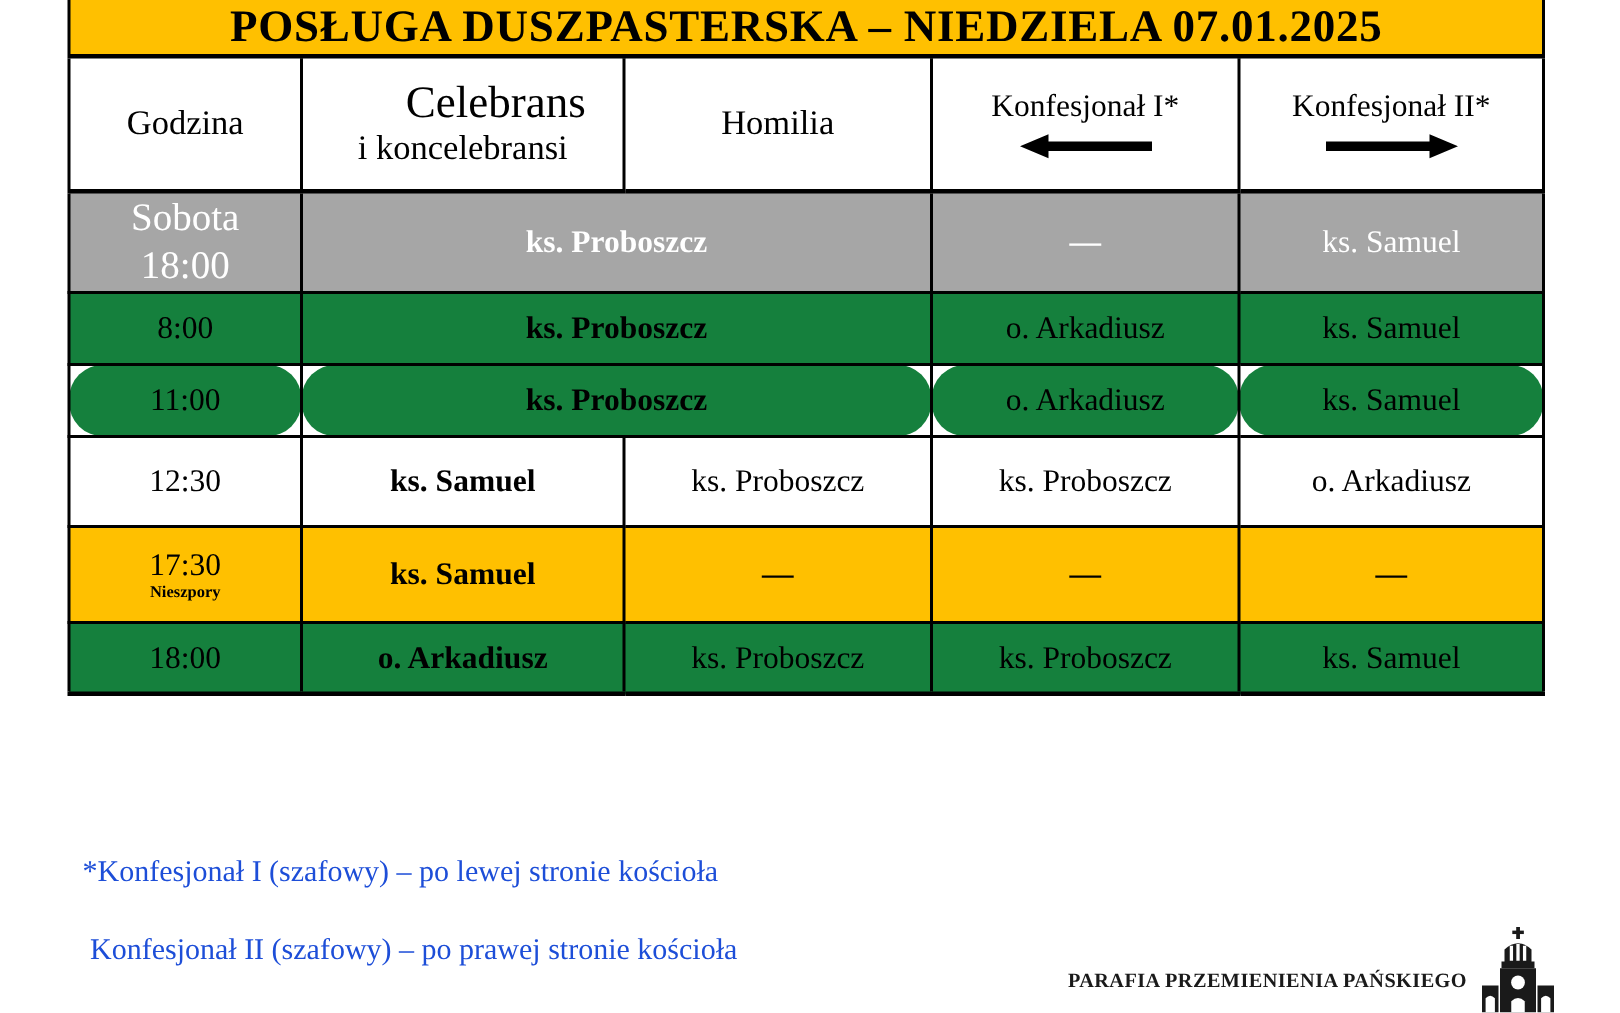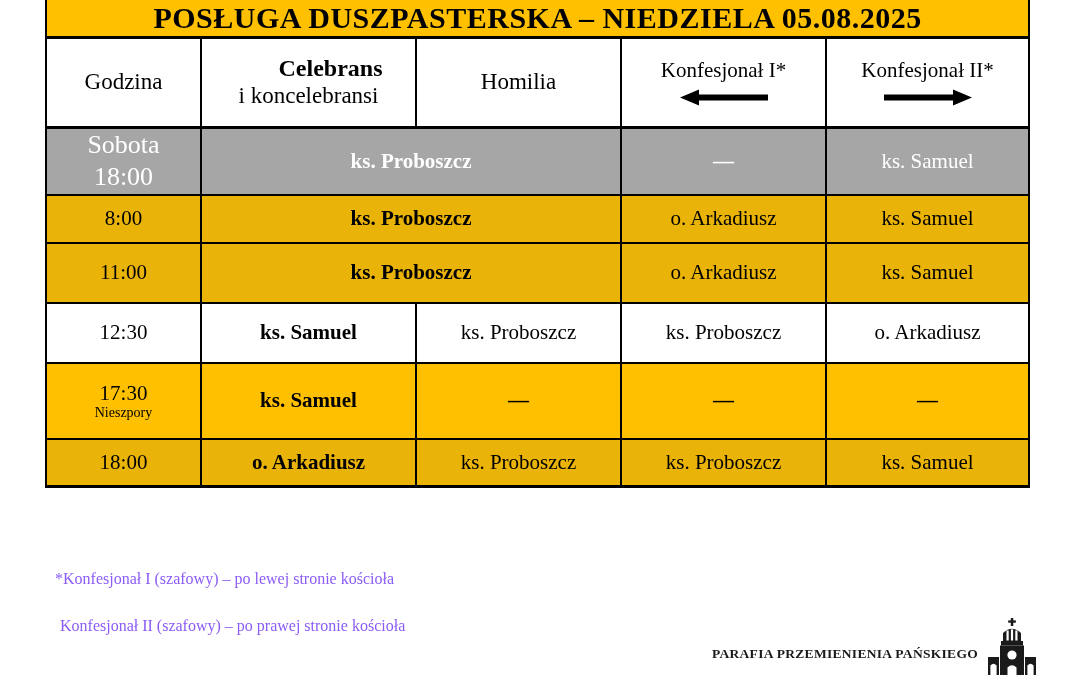--- a/index.html
+++ b/index.html
@@ -37,46 +37,46 @@
     border-top: none;
     border-bottom: 3px solid #000;
     height: 37px;
   }
   tr.r-head td {
     background: #ffffff;
     border-bottom: 3px solid #000;
     height: 90px;
     font-size: 23px;
   }
-  .head-celebrans-b { font-weight: bold; font-size: 24px; display: block; padding-left: 44px; }
+  .head-celebrans-b { font-weight: normal; font-size: 30px; display: block; padding-left: 44px; }
   .head-celebrans-s { font-size: 23px; display: block; text-align: center; }
   .head-konf { font-size: 21px; display: block; margin-bottom: 6px; }
   .arrow-wrap { display: block; }
   tr.r0 td { height: 65px; }
   tr.r1 td { height: 50px; }
   tr.r2 td { height: 48px; }
   tr.r3 td { height: 49px; }
-  tr.r4 td { height: 60px; }
+  tr.r4 td { height: 48px; border-radius: 23px; }
   tr.r5 td { height: 60px; margin-left: 24px; }
-  tr.r6 td { height: 76px; }
+  tr.r6 td { height: 64px; }
   tr.r7 td { height: 48px; border-bottom: 3px solid #000; }
   tr.dark td  { background: #A6A6A6; color: #ffffff; }
-  tr.light td { background: #eab308; }
+  tr.light td { background: #15803d; }
   tr.goldrow td { background: #FFC000; }
   td.time { font-size: 25px; }
   td.time .two-line { display: block; font-size: 26px; line-height: 1.25; }
-  td.time .sub { display: block; font-size: 14px; line-height: 1.0; margin-top: 1px; }
+  td.time .sub { display: block; font-size: 11px; line-height: 1.0; margin-top: 1px; font-weight: bold; }
   .b { font-weight: bold; }
   td.merged { font-weight: bold; font-size: 22px; }
   .footnotes {
     position: absolute;
     left: 55px;
     top: 570px;
-    font-size: 16px;
-    color: #8b5cf6;
+    font-size: 20px;
+    color: #1d4ed8;
   }
   .footnotes .fn1 { display: block; }
   .footnotes .fn2 { display: block; margin-top: 29px; padding-left: 5px; }
   .brand-text {
     position: absolute;
     top: 646px;
     right: 102px;
     font-size: 13.5px;
     font-weight: bold;
     letter-spacing: 0.3px;
@@ -101,21 +101,21 @@
     <colgroup>
       <col style="width:155px">
         <col style="width:215px">
         <col style="width:205px">
         <col style="width:205px">
         <col style="width:203px">
     </colgroup>
 
     <tbody>
         <tr class="r-title">
-      <td colspan="5">POSŁUGA DUSZPASTERSKA – NIEDZIELA 05.08.2025</td>
+      <td colspan="5">POSŁUGA DUSZPASTERSKA – NIEDZIELA 07.01.2025</td>
     </tr>
 
     <tr class="r-head">
       <td>Godzina</td>
       <td>
         <span class="head-celebrans-b">Celebrans</span>
         <span class="head-celebrans-s">i koncelebransi</span>
       </td>
       <td>Homilia</td>
       <td>

